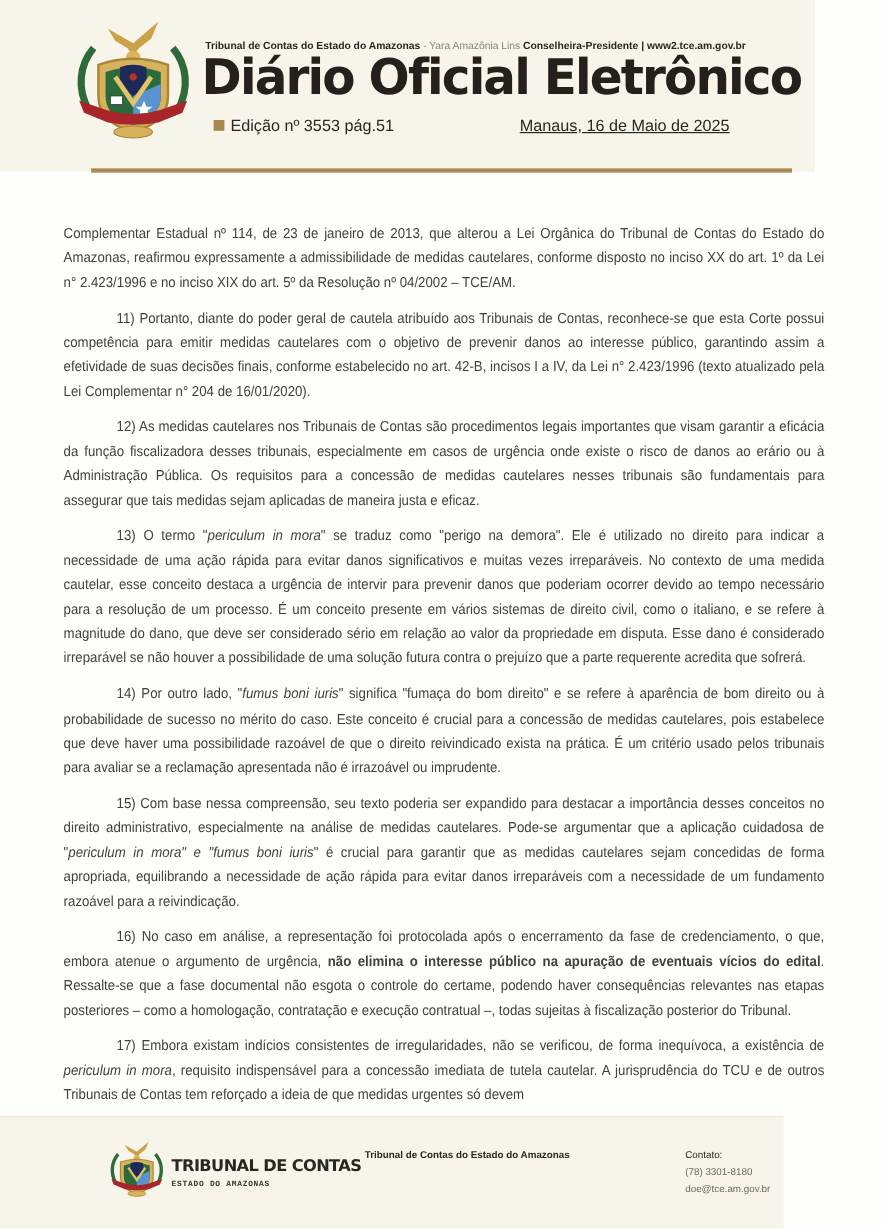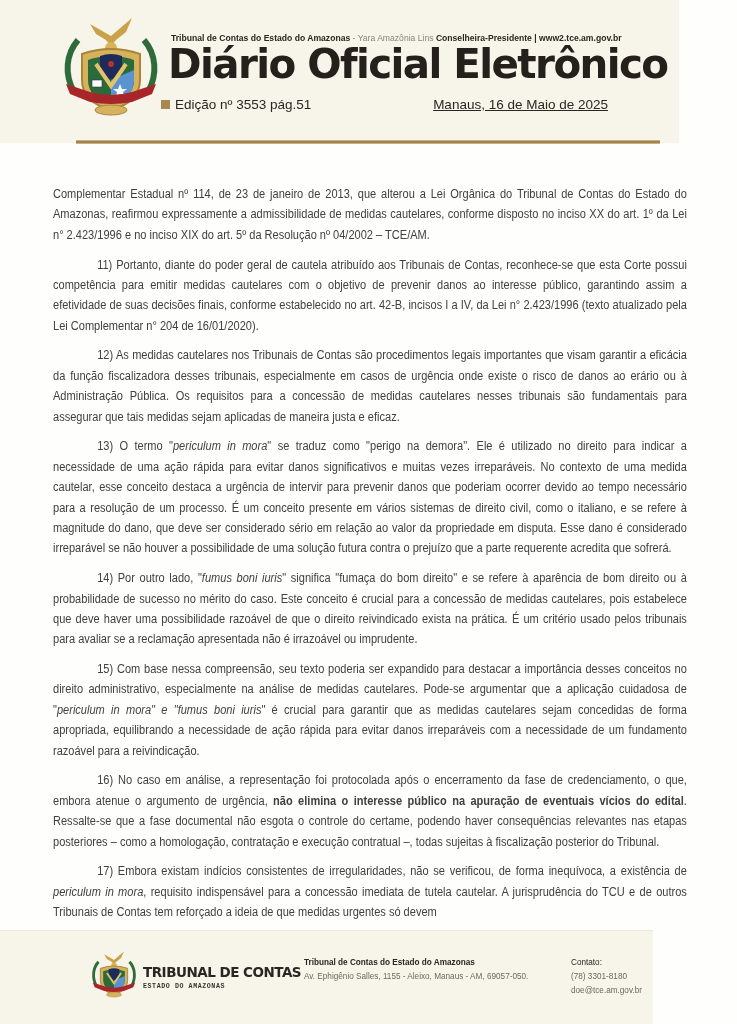--- a/index.html
+++ b/index.html
@@ -6,21 +6,21 @@
     html, body { width: 737px; height: 1024px; overflow: hidden; }
     body { background: #fefefc; font-family: "Liberation Sans", sans-serif; color: #1a1a1a; position: relative; }
 
     
     .header { position: absolute; left: 0; top: 0; width: 679px; height: 143px; background: #f7f4ea; }
     .header .logo { position: absolute; left: 60px; top: 14px; width: 102px; height: 104px; }
     .header .topline { position: absolute; left: 171px; top: 33px; font-size: 8.6px; white-space: nowrap; letter-spacing: 0; }
     .header .topline .b { font-weight: bold; color: #2a2622; }
     .header .topline .l { color: #8a8479; }
     .header .title { position: absolute; left: 168px; top: 44px; font-family: "DejaVu Sans", sans-serif; font-weight: bold; font-size: 41px; color: #25201c; letter-spacing: -1.6px; white-space: nowrap; line-height: 1; transform: scaleX(0.985); transform-origin: left top; }
-    .header .edition { position: absolute; left: 161px; top: 97px; font-size: 13.5px; color: #2a2622; display: flex; align-items: center; white-space: nowrap; }
+    .header .edition { position: absolute; left: 178px; top: 97px; font-size: 13.5px; color: #2a2622; display: flex; align-items: center; white-space: nowrap; }
     .header .edition .sq { display: inline-block; width: 9px; height: 9px; background: #a88850; margin-right: 5px; }
     .header .date { position: absolute; right: 71px; top: 97px; font-size: 13.5px; color: #2a2622; white-space: nowrap; text-decoration: underline; }
     .header .goldbar { position: absolute; left: 76px; top: 140px; width: 584px; height: 4px; background: #9f8451; border-top: 1px solid #c7b07d; border-bottom: 1px solid #c7b07d; }
 
     
     .content { position: absolute; left: 53px; top: 164px; width: 634px; font-family: "Liberation Sans", sans-serif; font-size: 12px; line-height: 20.4px; color: #404040; margin-top: 20px; }
     .content p { text-align: justify; margin-bottom: 9.3px; transform: scaleX(0.92); transform-origin: left top; width: 689px; }
     .content p.indent { text-indent: 48px; }
     .content em { font-style: italic; }
     .content strong { font-weight: bold; }
@@ -100,20 +100,19 @@
     <path d="M36 50 L51 72 L66 50" stroke="#e3c36a" stroke-width="4" fill="none"></path>
     <path d="M6 70 L30 78 Q51 84 72 78 L96 70 L92 80 L72 88 Q51 92 30 88 L10 80 Z" fill="#a8262a"></path>
     <ellipse cx="51" cy="96" rx="16" ry="5" fill="#d6b25c" stroke="#a9853a" stroke-width="1"></ellipse>
   </svg>
   <div class="brand">
     <div class="b1">TRIBUNAL DE CONTAS</div>
     <div class="b2">ESTADO DO AMAZONAS</div>
   </div>
   <div class="addr">
     <div class="h">Tribunal de Contas do Estado do Amazonas</div>
-    <div>Av. Ephigênio Salles, 1155 - Aleixo, Manaus - AM, 69057-050.</div>
   </div>
   <div class="contact">
     <div class="h">Contato:</div>
     <div>(78) 3301-8180</div>
     <div>doe@tce.am.gov.br</div>
   </div>
 </div>
 
 </body></html>

